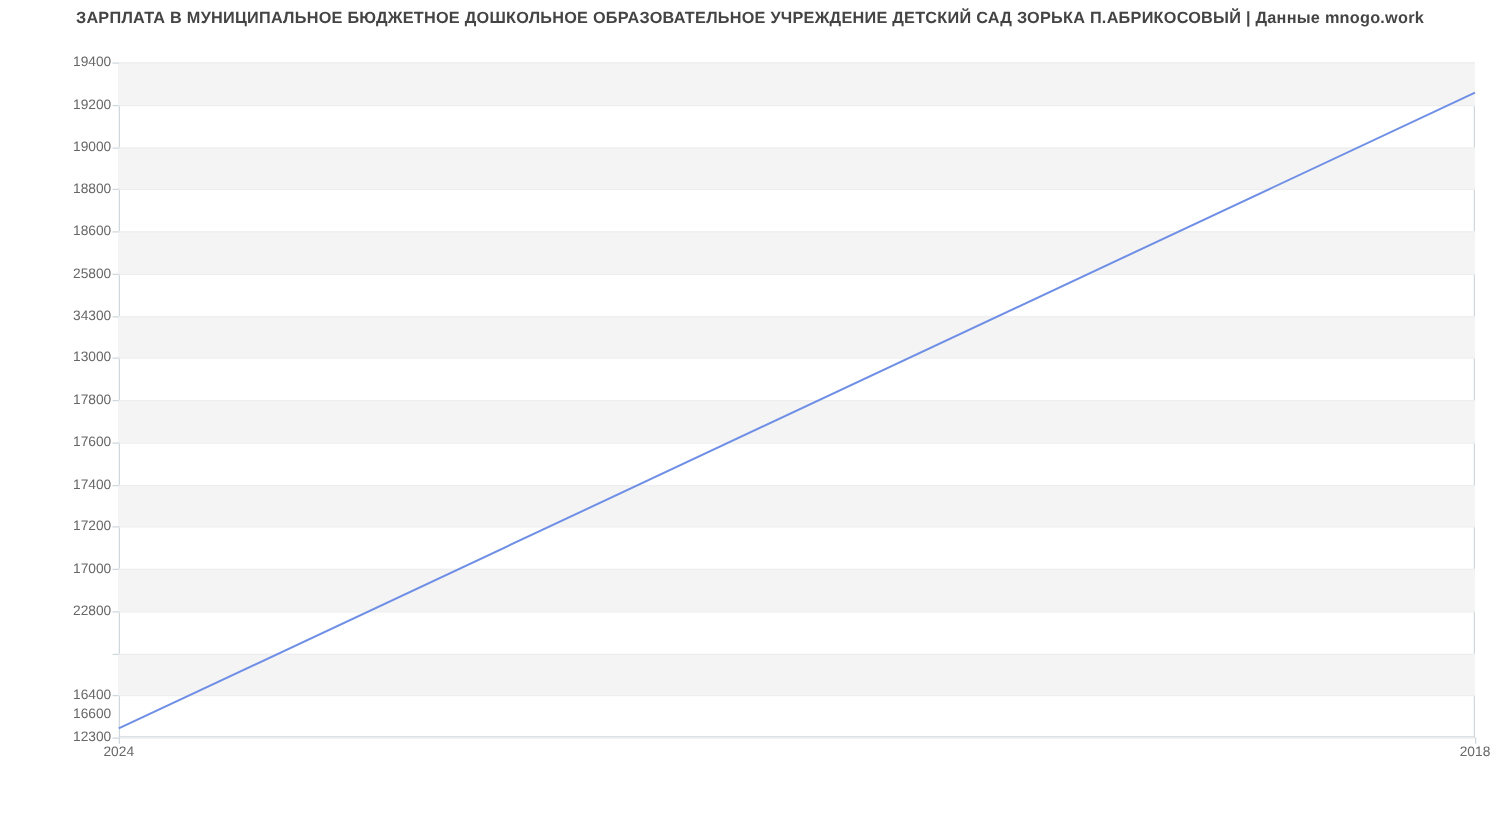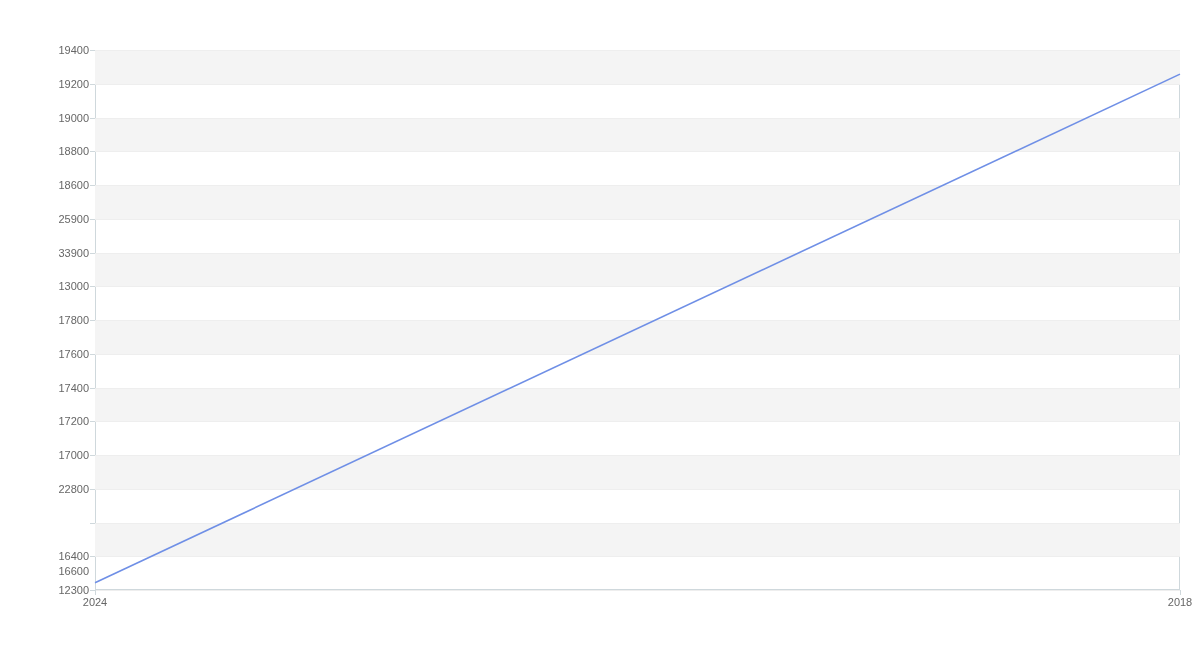--- a/index.html
+++ b/index.html
@@ -110,20 +110,21 @@
     bottom: -5px;
     width: 1px;
     height: 5px;
     background: #cfd8dc;
   }
 </style>
 </head>
 <body>
 
 <div class="chart-wrap">
+  <div class="title">ЗАРПЛАТА В МУНИЦИПАЛЬНОЕ БЮДЖЕТНОЕ ДОШКОЛЬНОЕ ОБРАЗОВАТЕЛЬНОЕ УЧРЕЖДЕНИЕ ДЕТСКИЙ САД ЗОРЬКА П.АБРИКОСОВЫЙ | Данные mnogo.work</div>
 
   <div class="plot" id="plot">
     <div class="axis-line axis-left"></div>
     <div class="axis-line axis-right"></div>
     <div class="axis-line axis-top"></div>
     <div class="axis-line axis-bottom"></div>
   <div class="grid-band" style="top: 472.5px; height: 33.75px;"></div>
       <div class="grid-band" style="top: 405px; height: 33.75px;"></div>
       <div class="grid-band" style="top: 337.5px; height: 33.75px;"></div>
       <div class="grid-band" style="top: 270px; height: 33.75px;"></div>
@@ -156,24 +157,24 @@
       <div class="tick-mark-y" style="top: 303.75px;"></div>
       <div class="y-tick-label" style="top: 303.75px;">17600</div>
       <div class="grid-line" style="top: 270px;"></div>
       <div class="tick-mark-y" style="top: 270px;"></div>
       <div class="y-tick-label" style="top: 270px;">17800</div>
       <div class="grid-line" style="top: 236.25px;"></div>
       <div class="tick-mark-y" style="top: 236.25px;"></div>
       <div class="y-tick-label" style="top: 236.25px;">13000</div>
       <div class="grid-line" style="top: 202.5px;"></div>
       <div class="tick-mark-y" style="top: 202.5px;"></div>
-      <div class="y-tick-label" style="top: 202.5px;">33900</div>
+      <div class="y-tick-label" style="top: 202.5px;">34300</div>
       <div class="grid-line" style="top: 168.75px;"></div>
       <div class="tick-mark-y" style="top: 168.75px;"></div>
-      <div class="y-tick-label" style="top: 168.75px;">25900</div>
+      <div class="y-tick-label" style="top: 168.75px;">25800</div>
       <div class="grid-line" style="top: 135px;"></div>
       <div class="tick-mark-y" style="top: 135px;"></div>
       <div class="y-tick-label" style="top: 135px;">18600</div>
       <div class="grid-line" style="top: 101.25px;"></div>
       <div class="tick-mark-y" style="top: 101.25px;"></div>
       <div class="y-tick-label" style="top: 101.25px;">18800</div>
       <div class="grid-line" style="top: 67.5px;"></div>
       <div class="tick-mark-y" style="top: 67.5px;"></div>
       <div class="y-tick-label" style="top: 67.5px;">19000</div>
       <div class="grid-line" style="top: 33.75px;"></div>

